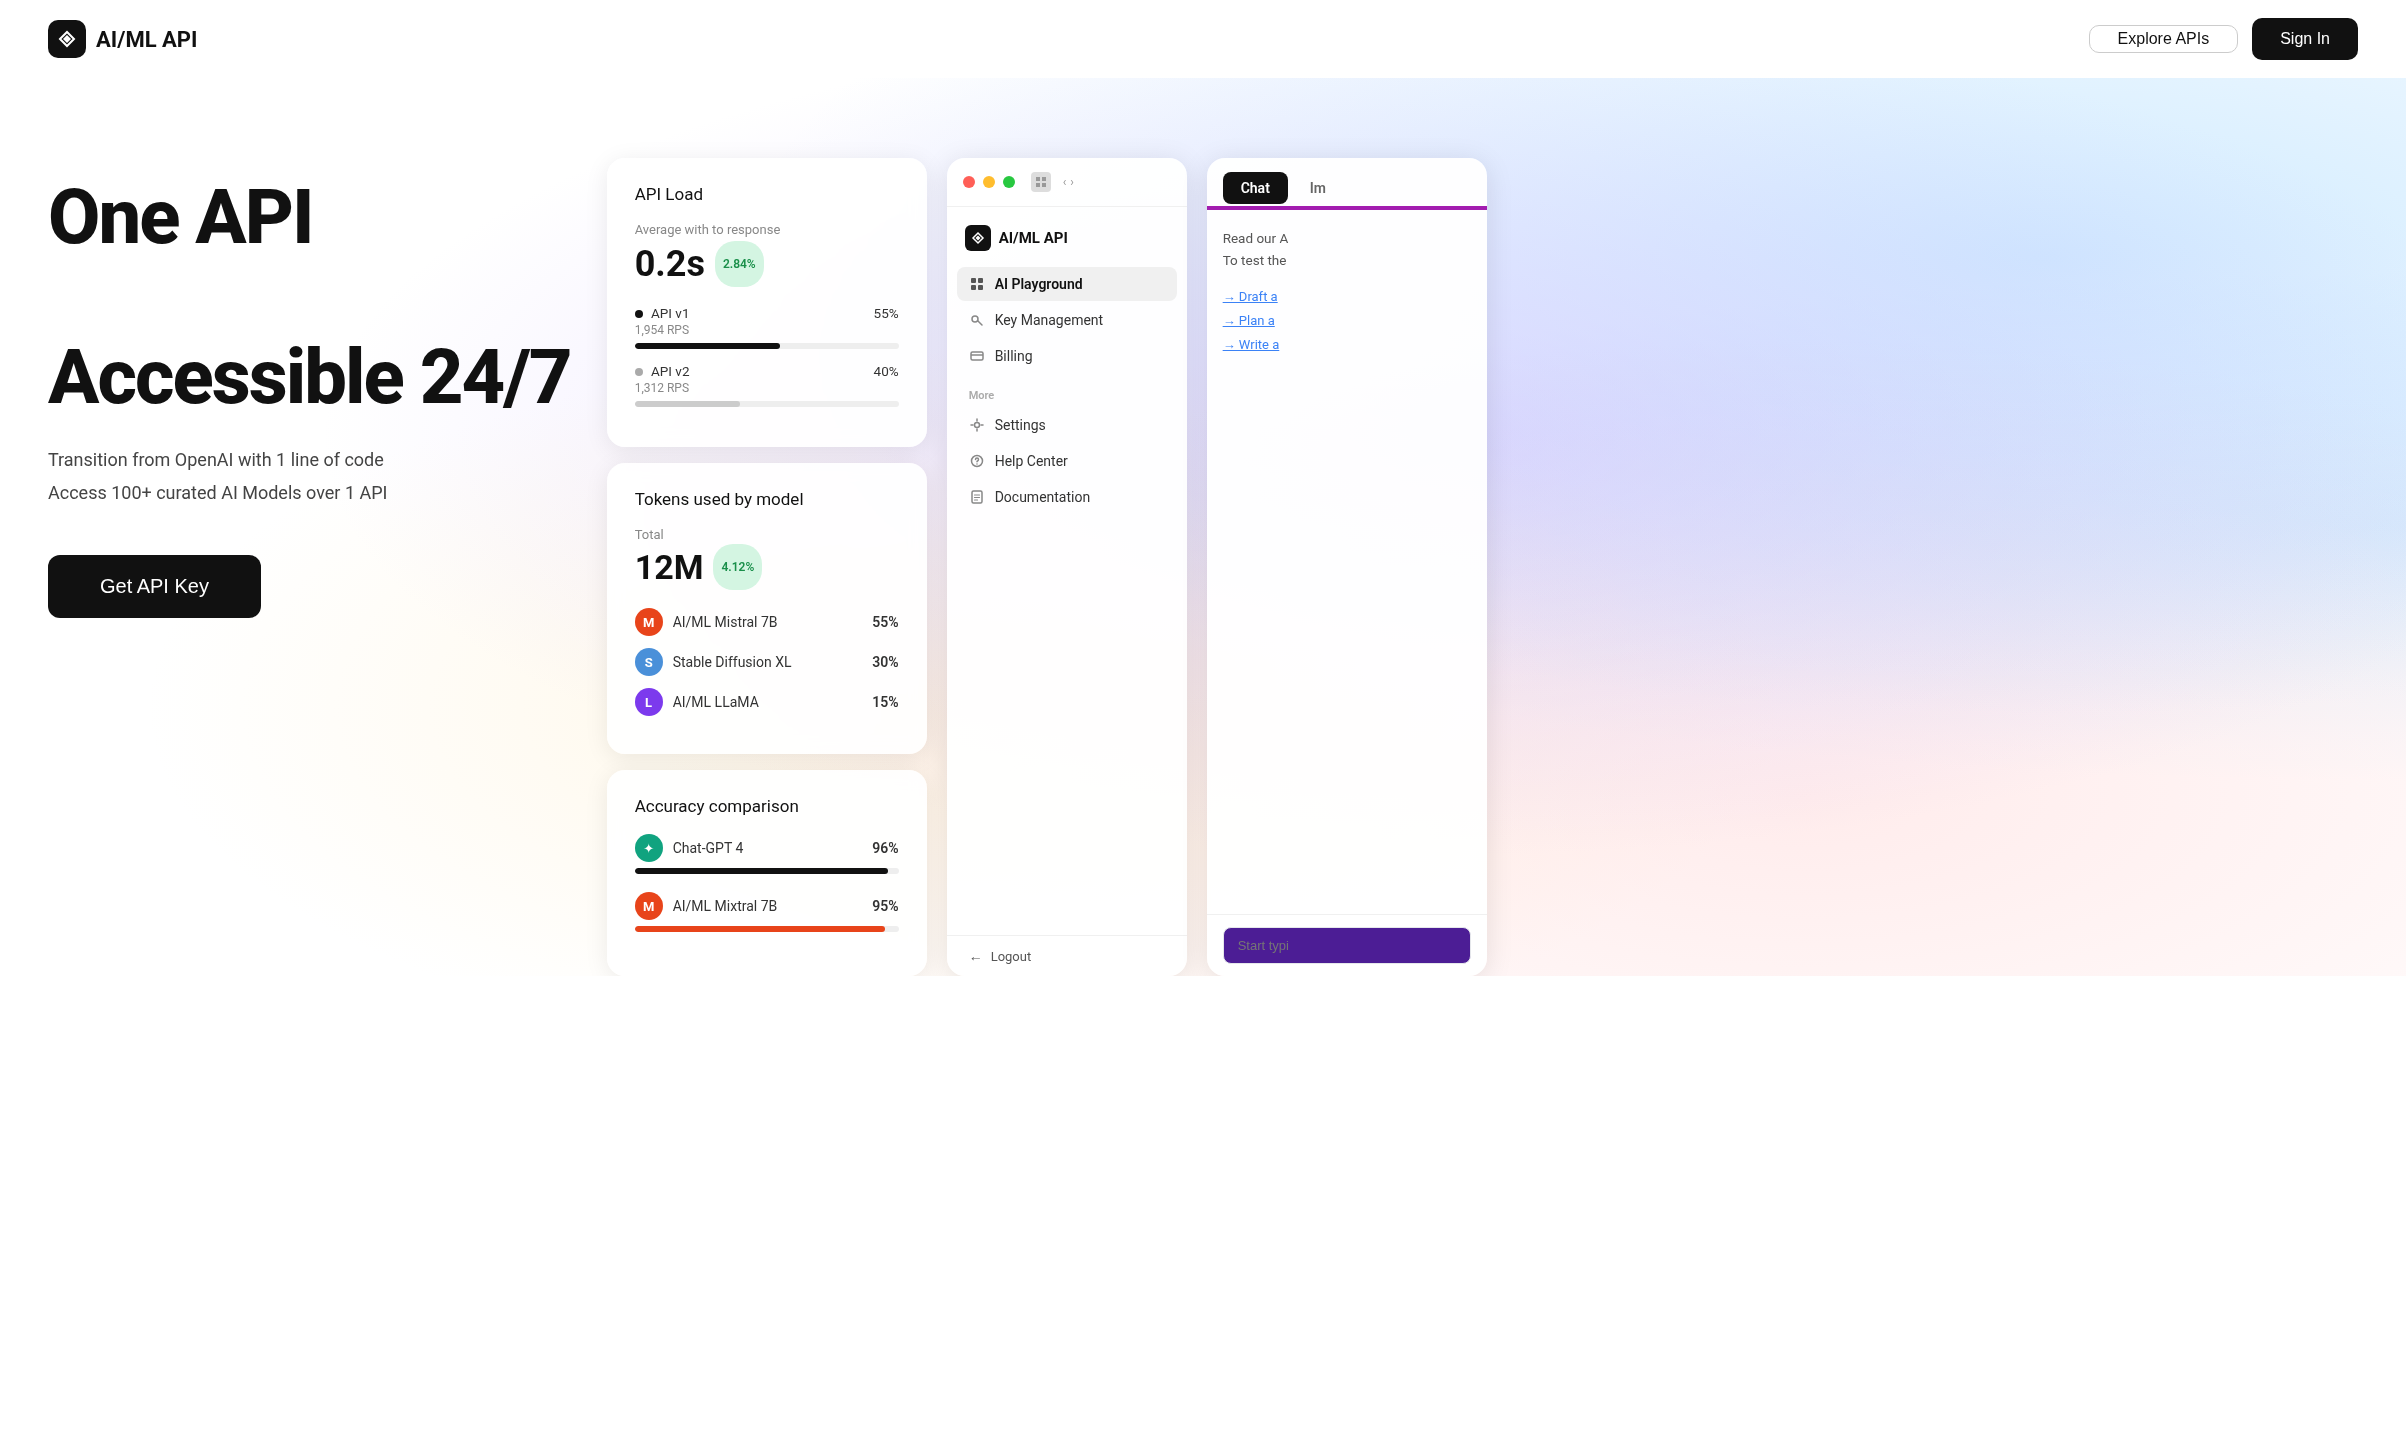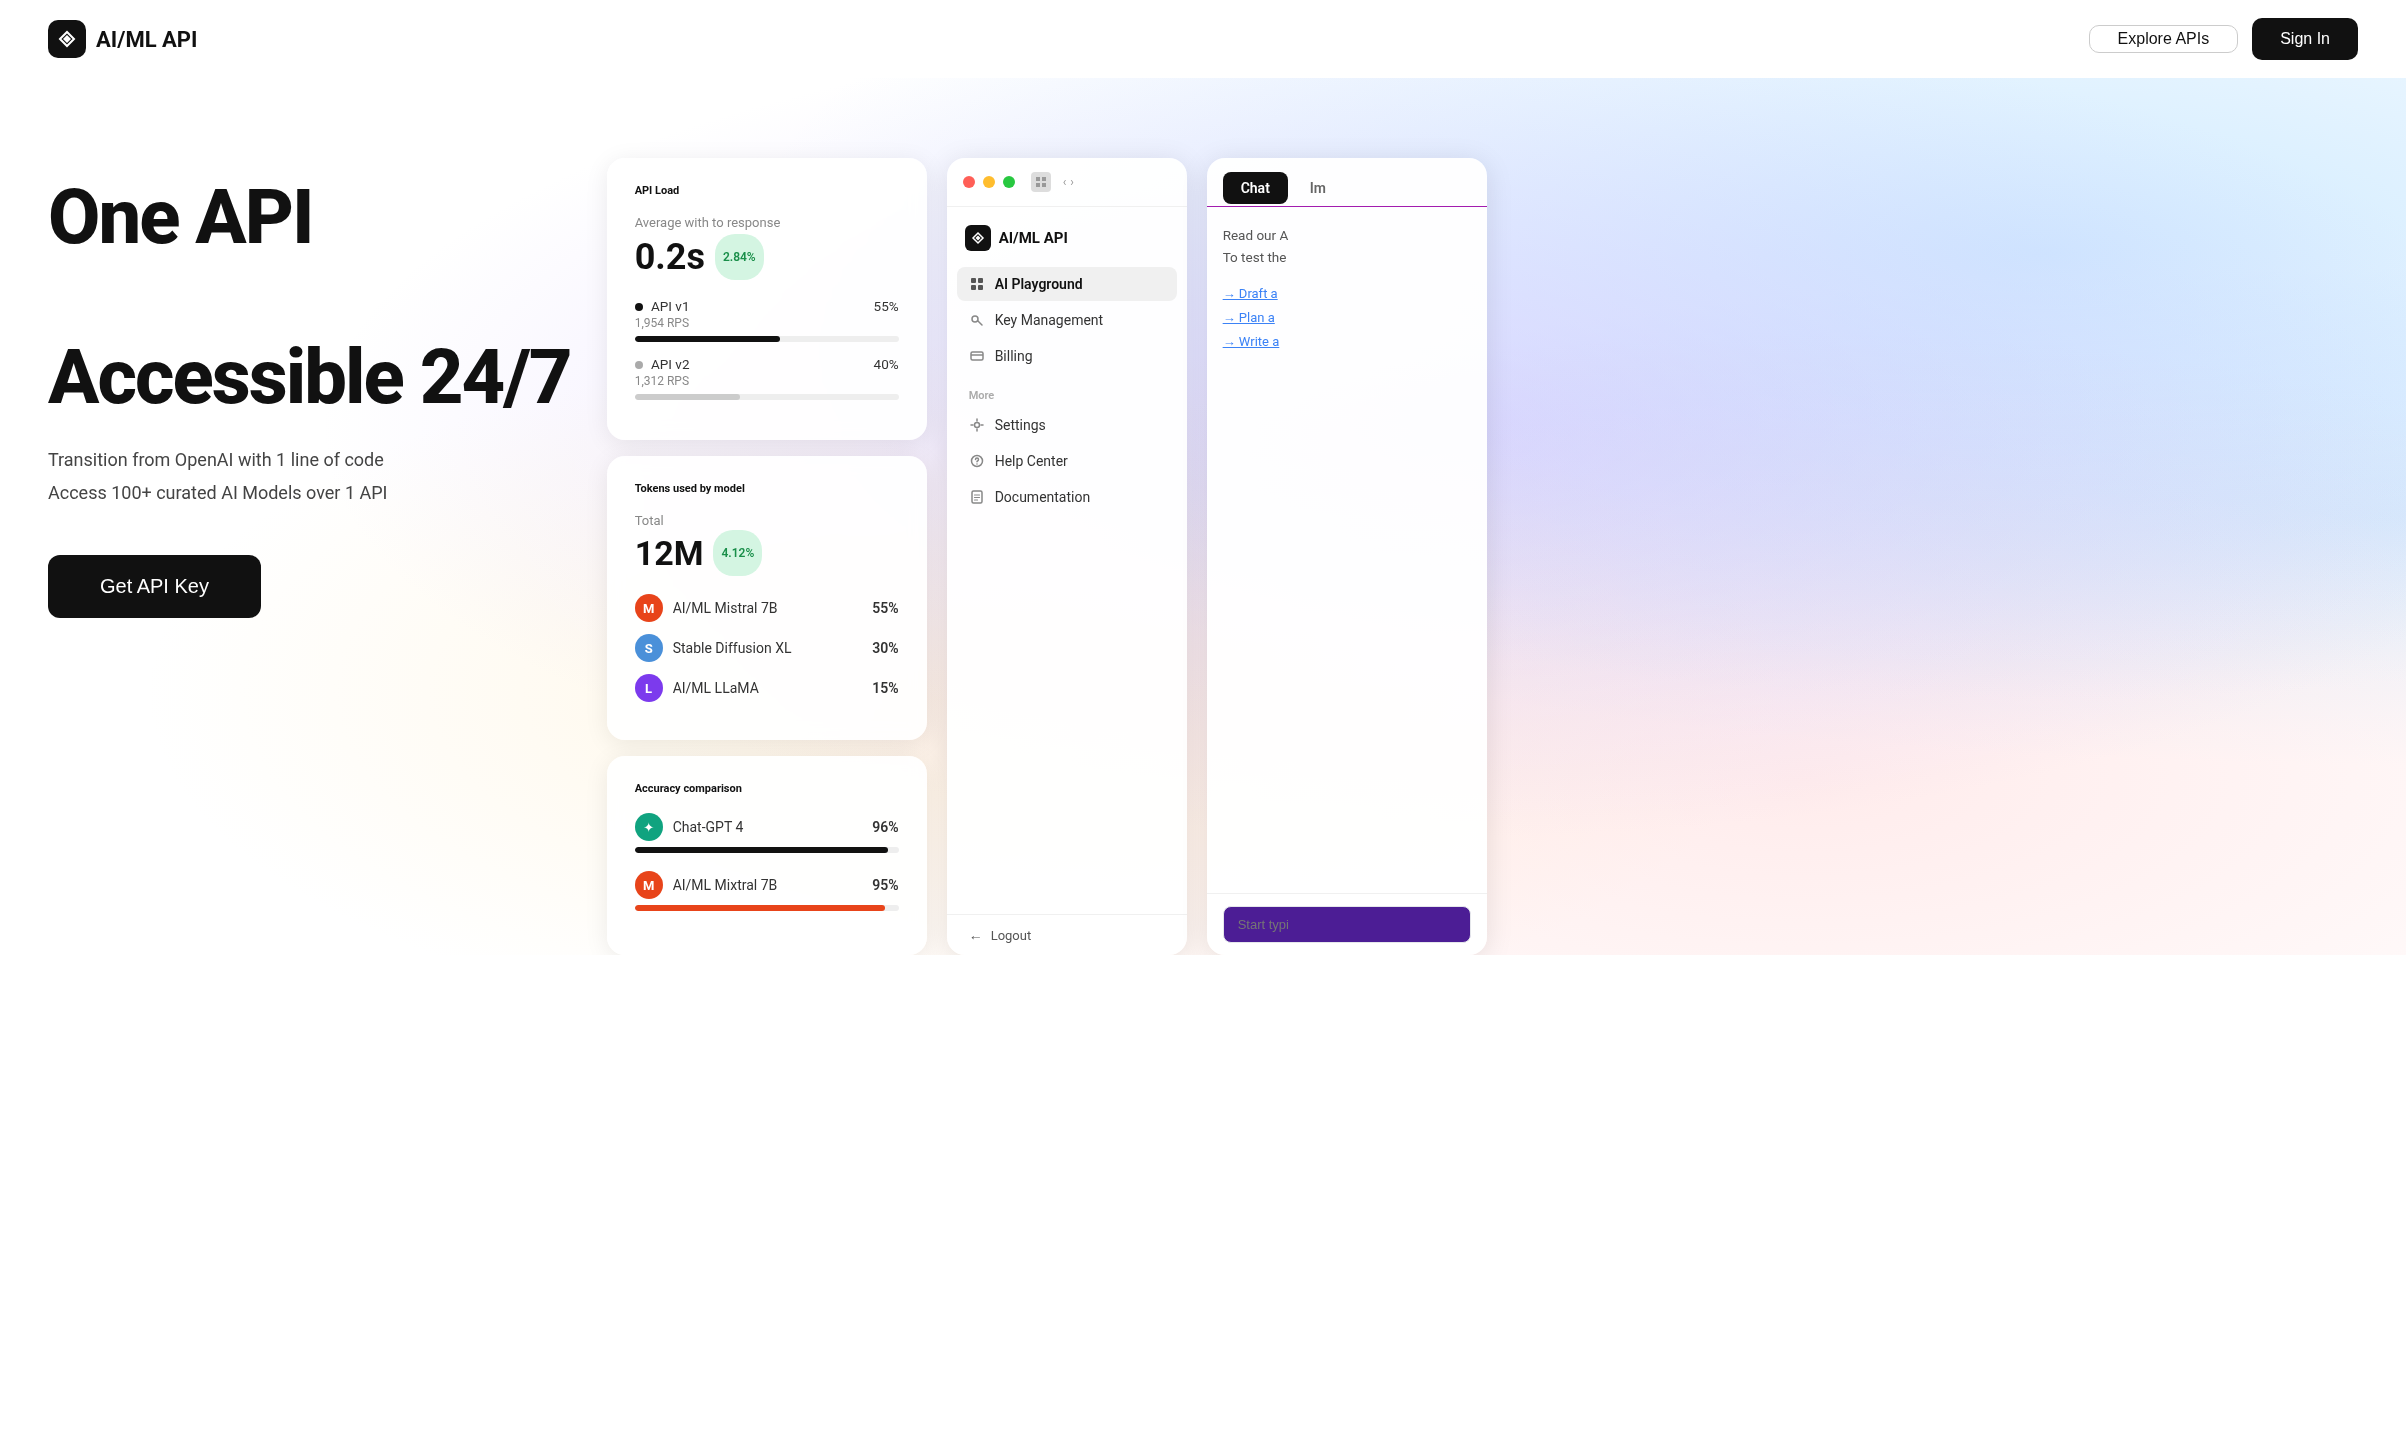--- a/index.html
+++ b/index.html
@@ -134,22 +134,22 @@
       flex: 0 0 320px;
     }
     .card {
       background: rgba(255,255,255,0.92);
       border-radius: 18px;
       padding: 26px 28px;
       box-shadow: 0 4px 24px rgba(0,0,0,0.08);
       backdrop-filter: blur(8px);
     }
     .card-title {
-      font-size: 11px;
-      font-weight: 700;
+      font-size: 17px;
+      font-weight: 400;
       color: #111;
       margin-bottom: 18px;
     }
 
     
     .api-load-label {
       font-size: 13px;
       color: #888;
       margin-bottom: 4px;
     }
@@ -361,21 +361,21 @@
       box-shadow: 0 4px 28px rgba(0,0,0,0.1);
       width: 280px;
       flex-shrink: 0;
       overflow: hidden;
       display: flex;
       flex-direction: column;
     }
     .chat-tabs {
       display: flex;
       padding: 14px 16px 0 16px;
-      border-bottom: 1px solid #a21caf;
+      border-bottom: 4px solid #a21caf;
       gap: 4px;
     }
     .chat-tab {
       padding: 8px 18px;
       border-radius: 8px 8px 0 0;
       font-size: 14px;
       font-weight: 600;
       cursor: pointer;
       color: #666;
     }

